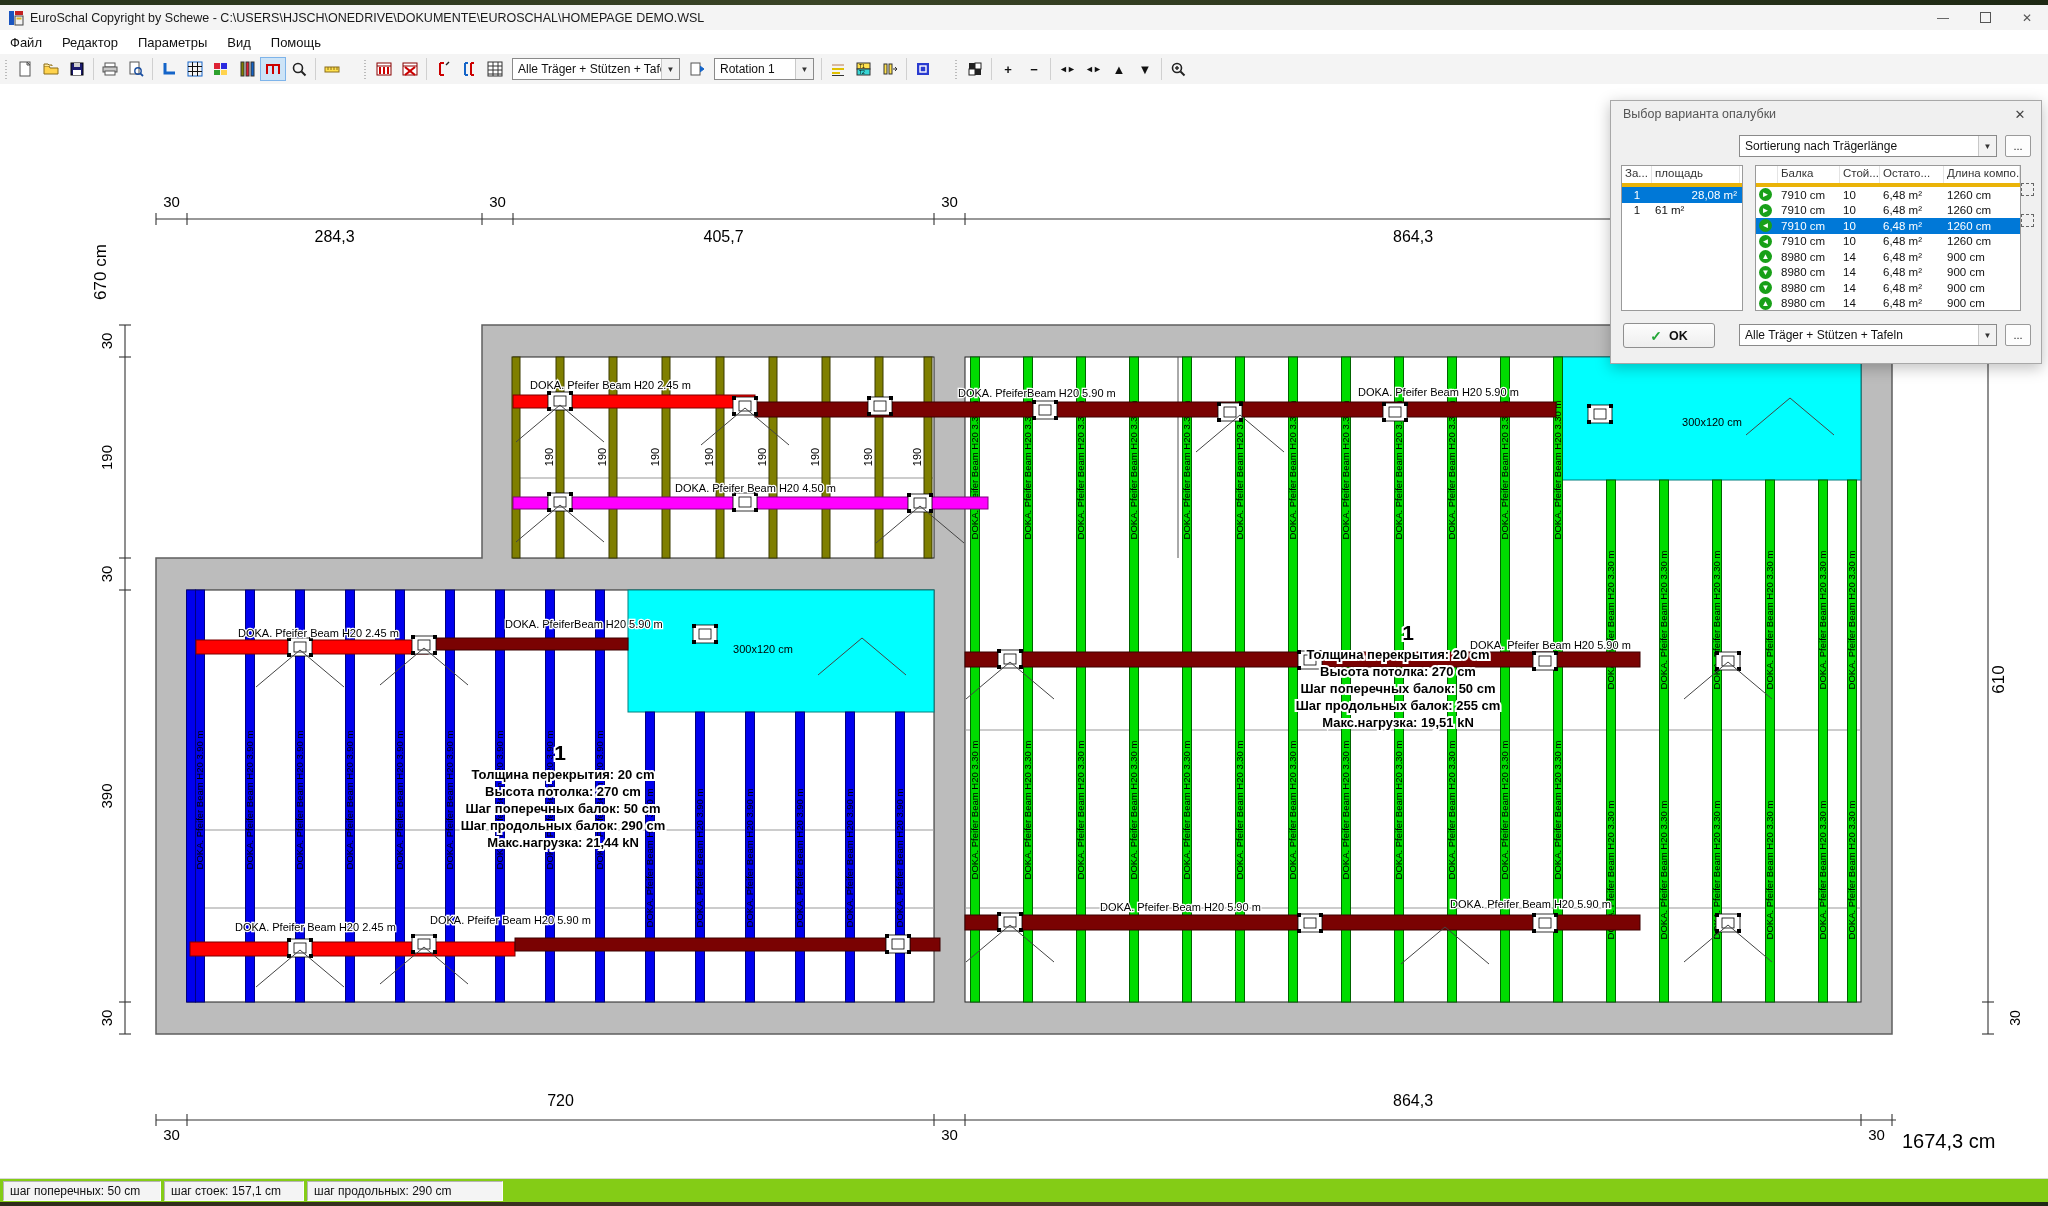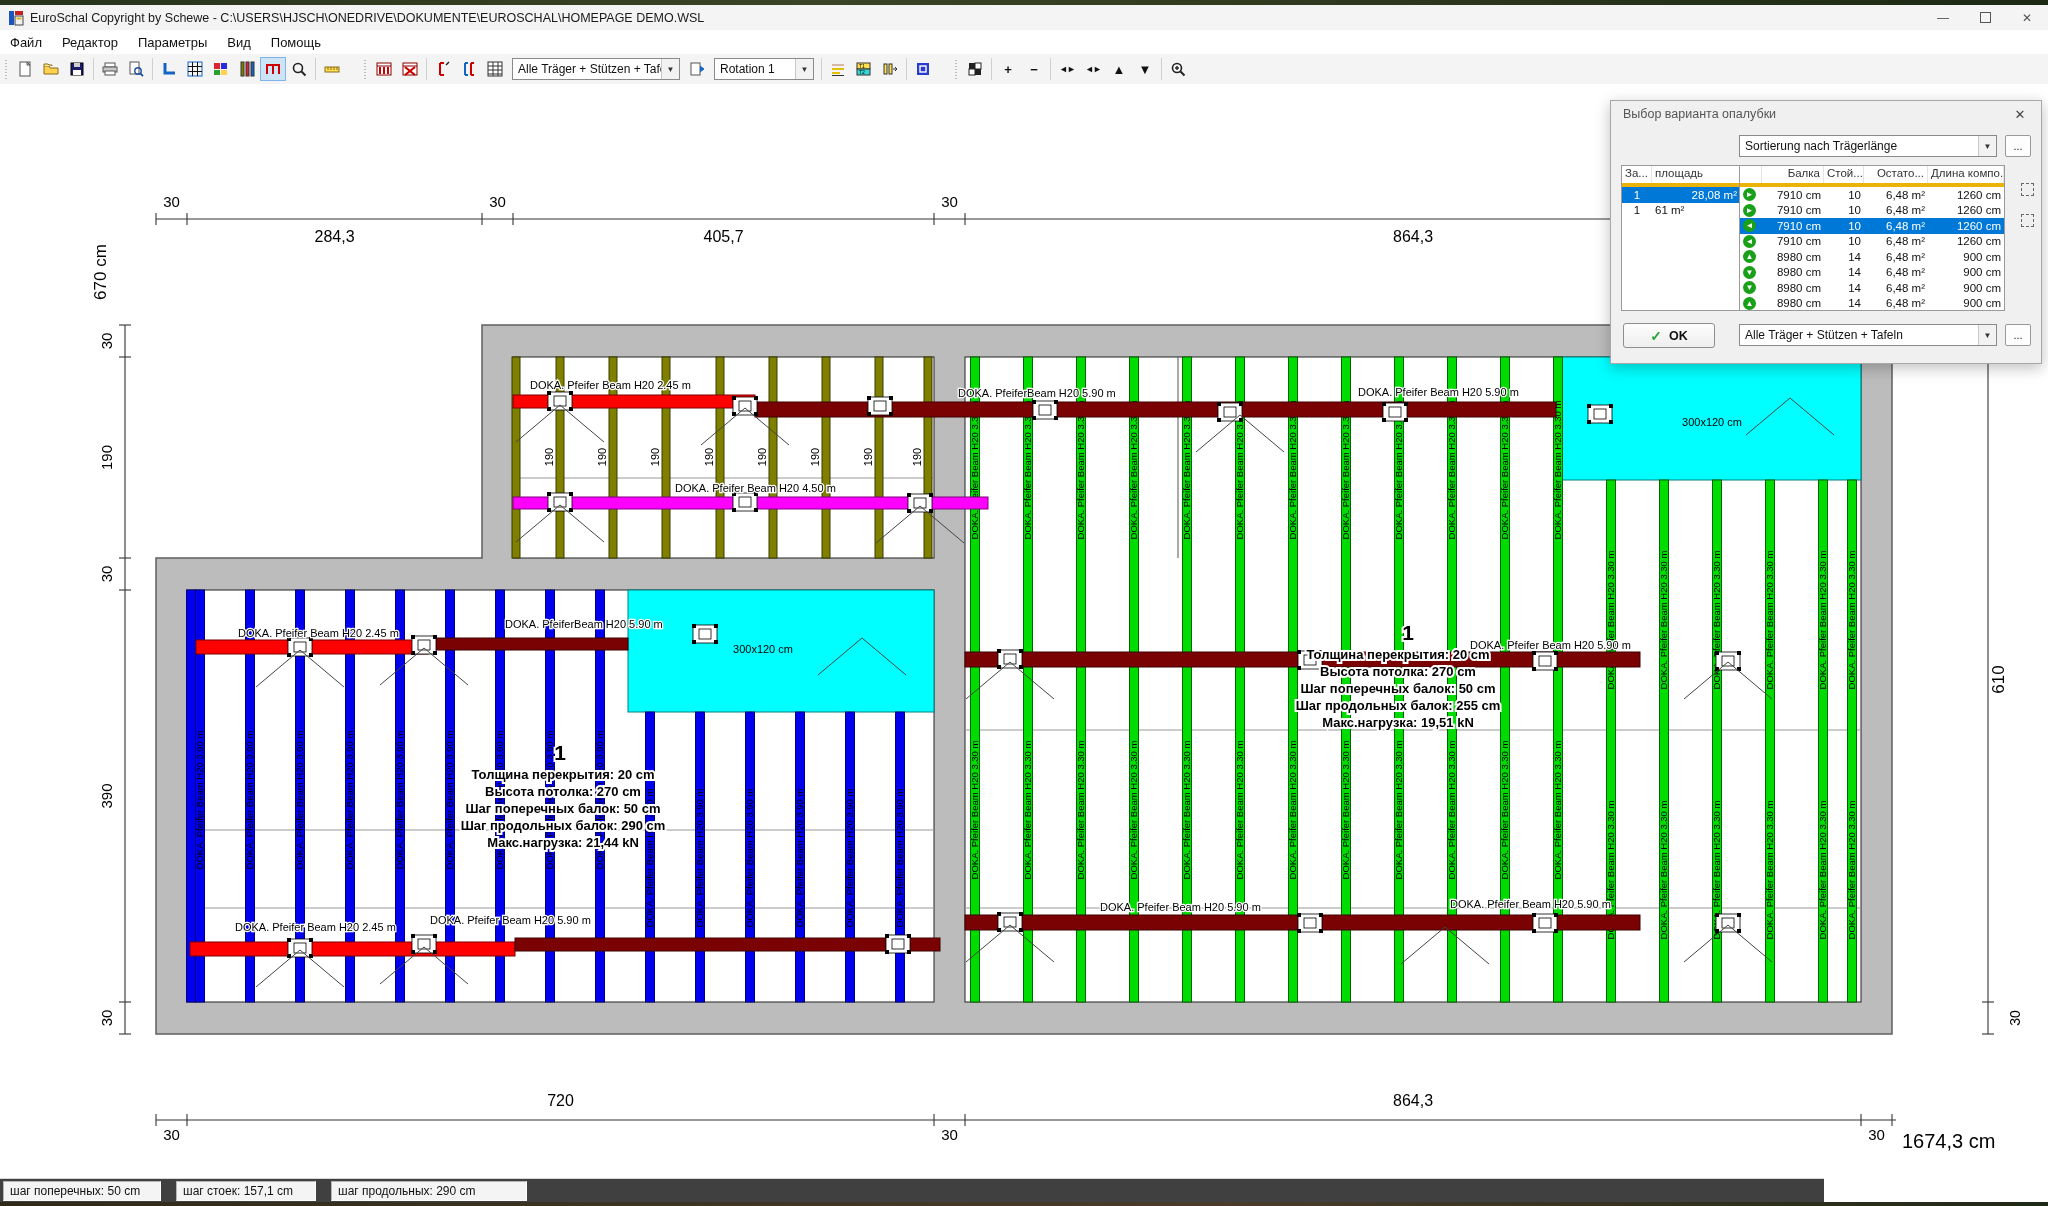--- a/index.html
+++ b/index.html
@@ -46,21 +46,21 @@
   .lst-row{display:flex;height:15.5px;align-items:center;font-size:11.5px;color:#111;}
   .lst-row .cell{padding:0 3px;box-sizing:border-box;white-space:nowrap;overflow:hidden;}
   .lst-row.selected{background:#0078d7;color:#fff;}
   .dir-badge{width:13px;height:13px;border-radius:50%;background:#18a018;color:#fff;font-size:8px;display:flex;align-items:center;justify-content:center;margin-left:3px;}
   .focus-box{position:absolute;width:13px;height:13px;border:1px dashed #666;box-sizing:border-box;}
   .ok-btn{position:absolute;left:12px;top:222px;width:92px;height:25px;background:linear-gradient(#fdfdfd,#eee);border:1px solid #8f8f8f;border-radius:3px;display:flex;align-items:center;justify-content:center;font-size:12.5px;font-weight:bold;color:#111;box-sizing:border-box;}
   .ok-check{color:#23a637;font-size:14px;margin-right:7px;font-weight:bold;}
   .dlg-combo2{position:absolute;left:128px;top:223px;width:258px;}
   .dlg-more2{position:absolute;left:394px;top:223px;}
   
-  .statusbar{position:absolute;left:0;top:1178px;width:1824px;height:24px;background:#404040;border-top:1px solid #d8d8d8;display:flex;align-items:center;gap:12px;}
+  .statusbar{position:absolute;left:0;top:1178px;width:2048px;height:24px;background:#84cc16;border-top:1px solid #d8d8d8;display:flex;align-items:center;}
   .sb-panel{height:20px;margin-left:3px;border:1px solid;border-color:#b5b5b5 #fdfdfd #fdfdfd #b5b5b5;background:#f4f4f4;display:flex;align-items:center;font-size:12px;color:#111;padding:0 6px;box-sizing:border-box;}
 </style>
 </head>
 <body>
 
 <div class="app">
   <div class="top-strip"></div>
 
   <div class="titlebar">
     <svg class="appicon" viewBox="0 0 16 16">
@@ -711,21 +711,21 @@
         </div>
         <div class="lst-row selected">
           <div class="cell" style="width: 30px; text-align: center;">1</div>
           <div class="cell" style="width: 88px; text-align: right;">28,08 m²</div>
         </div>
         <div class="lst-row">
           <div class="cell" style="width: 30px; text-align: center;">1</div>
           <div class="cell" style="width: 88px; text-align: left;">61 m²</div>
         </div>
       </div>
-    <div class="dlg-list" id="beam-table" style="left:128px;top:64px;width:266px;height:146px;text-align:right;">
+    <div class="dlg-list" id="beam-table" style="left:144px;top:64px;width:266px;height:146px;">
         <div class="lst-hdr">
           <div class="cell" style="width: 22px;"></div>
           <div class="cell" style="width: 62px;">Балка</div>
           <div class="cell" style="width: 40px;">Стой...</div>
           <div class="cell" style="width: 64px;">Остато...</div>
           <div class="cell" style="width: 76px;">Длина компо...</div>
         </div>
         <div class="lst-row">
           <div class="cell" style="width: 22px; padding: 0px;">
             <span class="dir-badge">►</span>

